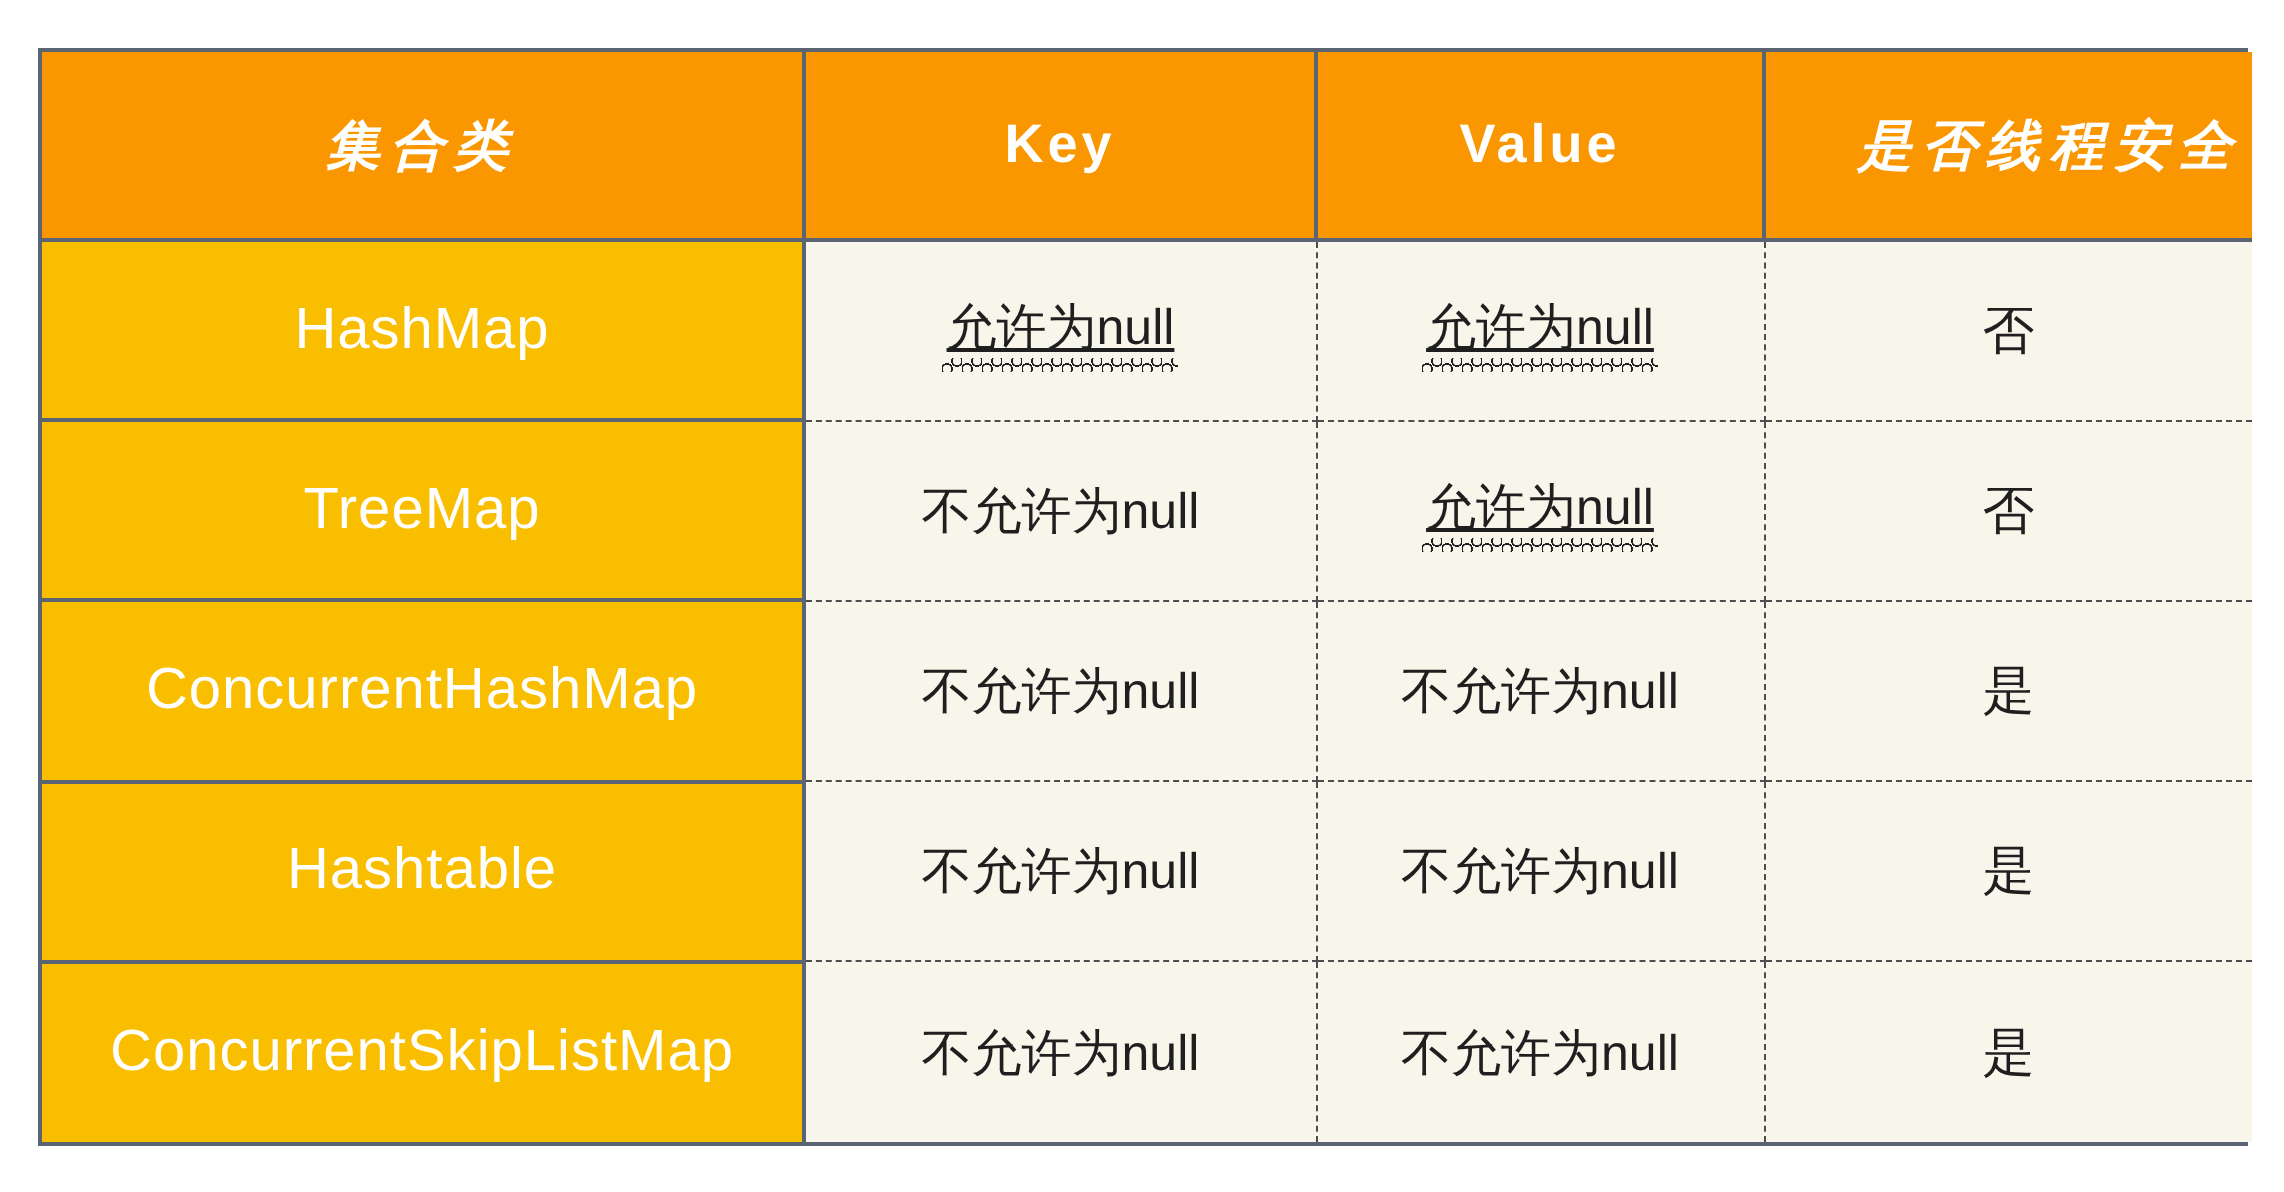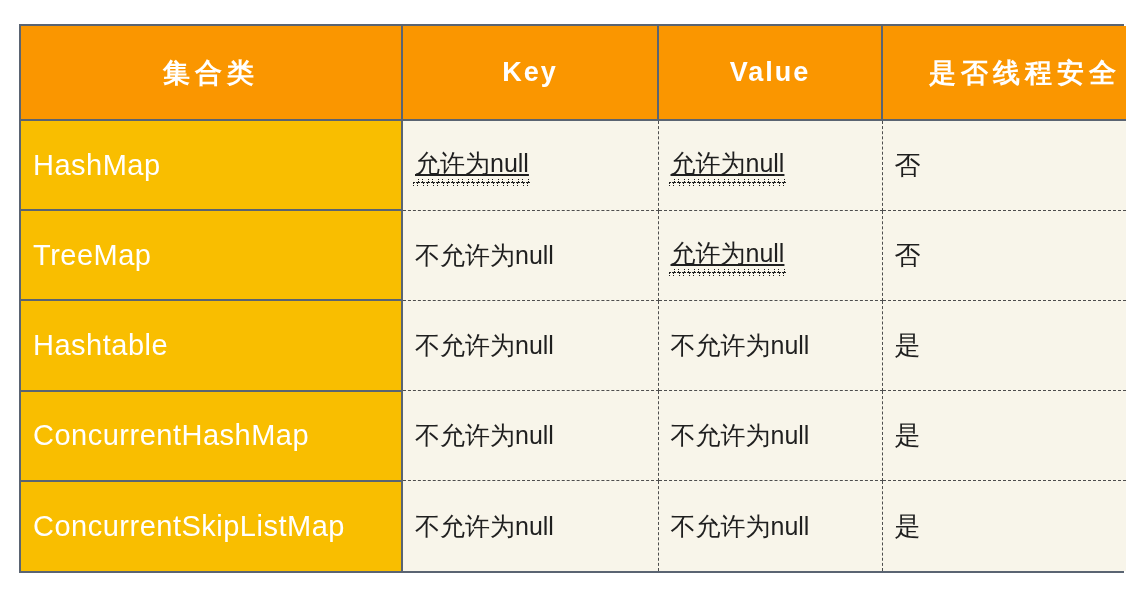--- a/index.html
+++ b/index.html
@@ -48,27 +48,28 @@
     font-size: 27px;
     font-weight: 700;
     letter-spacing: 2px;
     text-align: center;
     vertical-align: middle;
     border-right: 2px solid #5a6472;
     border-bottom: 2px solid #5a6472;
     padding: 0;
   }
   th.head:last-child { border-right: none; padding-left: 41px; }
-  th.head.cjk { letter-spacing: 5px; font-weight: 600; }
+  th.head.cjk { letter-spacing: 5px; font-weight: 600; font-style: italic; }
 
   
   tbody tr { height: 90px; }
 
   td.cell {
     padding: 12px;
+    text-align: center;
     vertical-align: middle;
     background: #F8F5EA;
     color: #1f1f1f;
     font-size: 25px;
     border-bottom: 1px dashed #4d4d4d;
     border-right: 1px dashed #4d4d4d;
   }
   td.cell:last-child { border-right: none; }
   tbody tr:last-child td.cell { border-bottom: none; }
 
@@ -133,27 +134,27 @@
           <td class="cell val"><span class="wavy">允许为null</span></td>
           <td class="cell safe">否</td>
         </tr>
         <tr>
           <td class="cell cls">TreeMap</td>
           <td class="cell key">不允许为null</td>
           <td class="cell val"><span class="wavy">允许为null</span></td>
           <td class="cell safe">否</td>
         </tr>
         <tr>
-          <td class="cell cls">Hashtable</td>
+          <td class="cell cls">ConcurrentHashMap</td>
           <td class="cell key">不允许为null</td>
           <td class="cell val">不允许为null</td>
           <td class="cell safe">是</td>
         </tr>
         <tr>
-          <td class="cell cls">ConcurrentHashMap</td>
+          <td class="cell cls">Hashtable</td>
           <td class="cell key">不允许为null</td>
           <td class="cell val">不允许为null</td>
           <td class="cell safe">是</td>
         </tr>
         <tr>
           <td class="cell cls">ConcurrentSkipListMap</td>
           <td class="cell key">不允许为null</td>
           <td class="cell val">不允许为null</td>
           <td class="cell safe">是</td>
         </tr>

